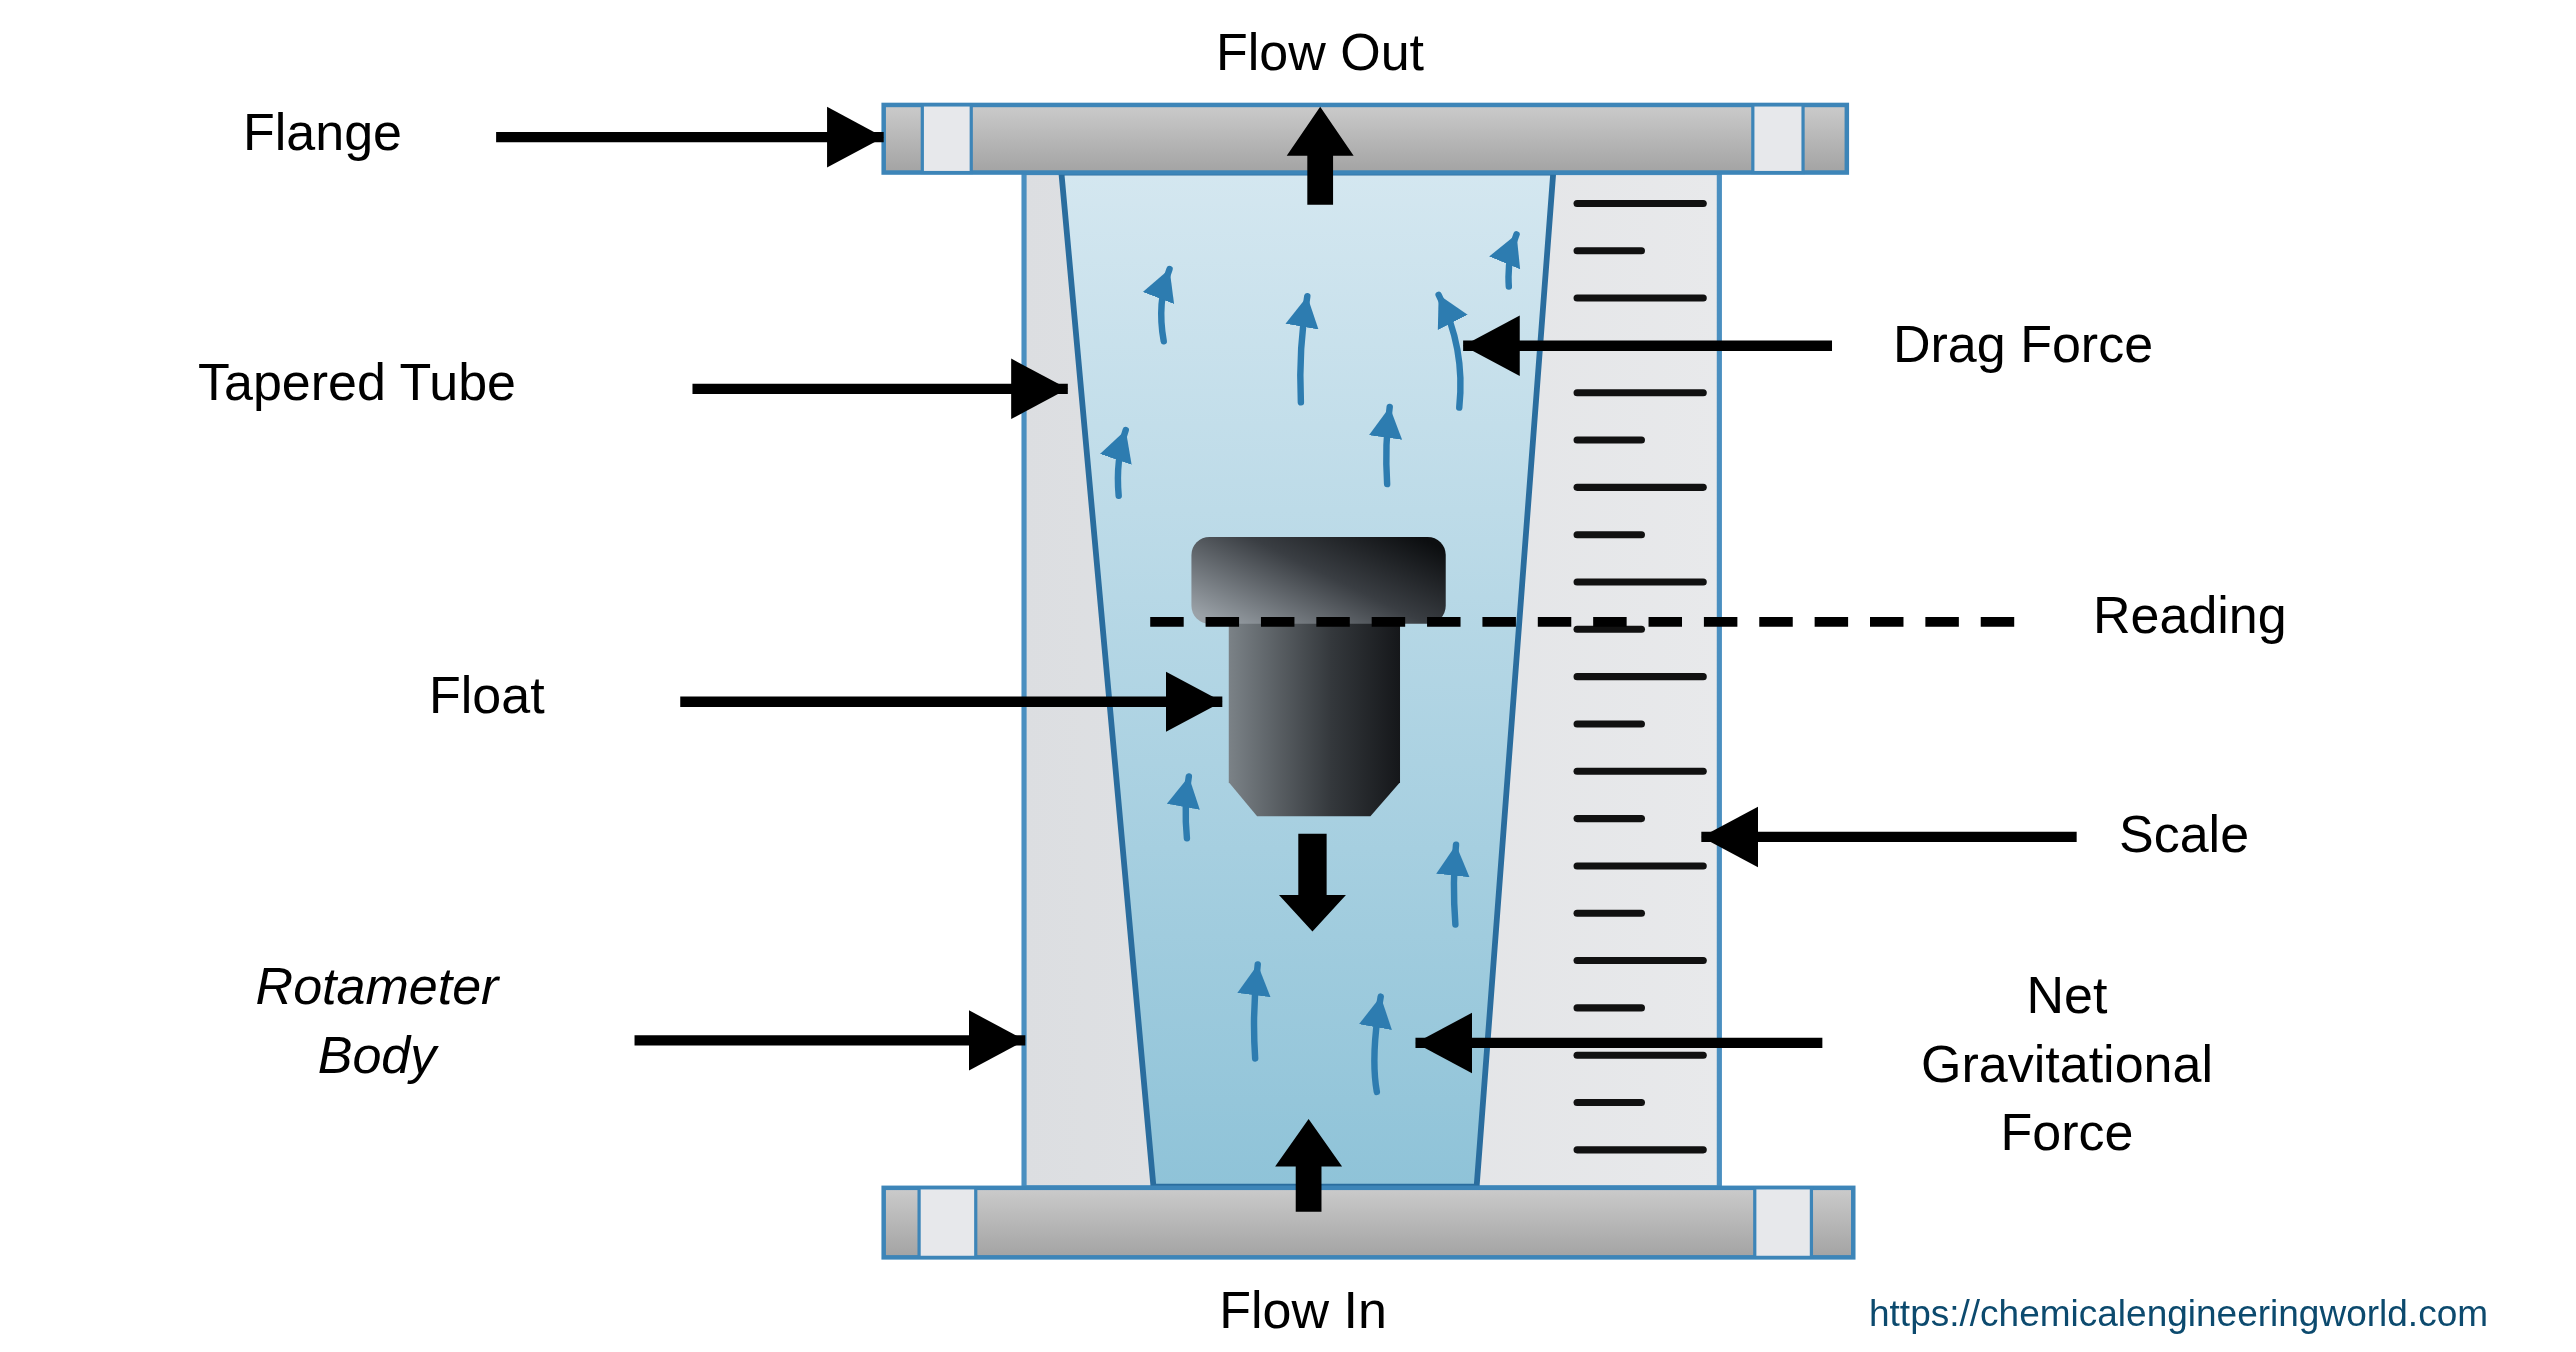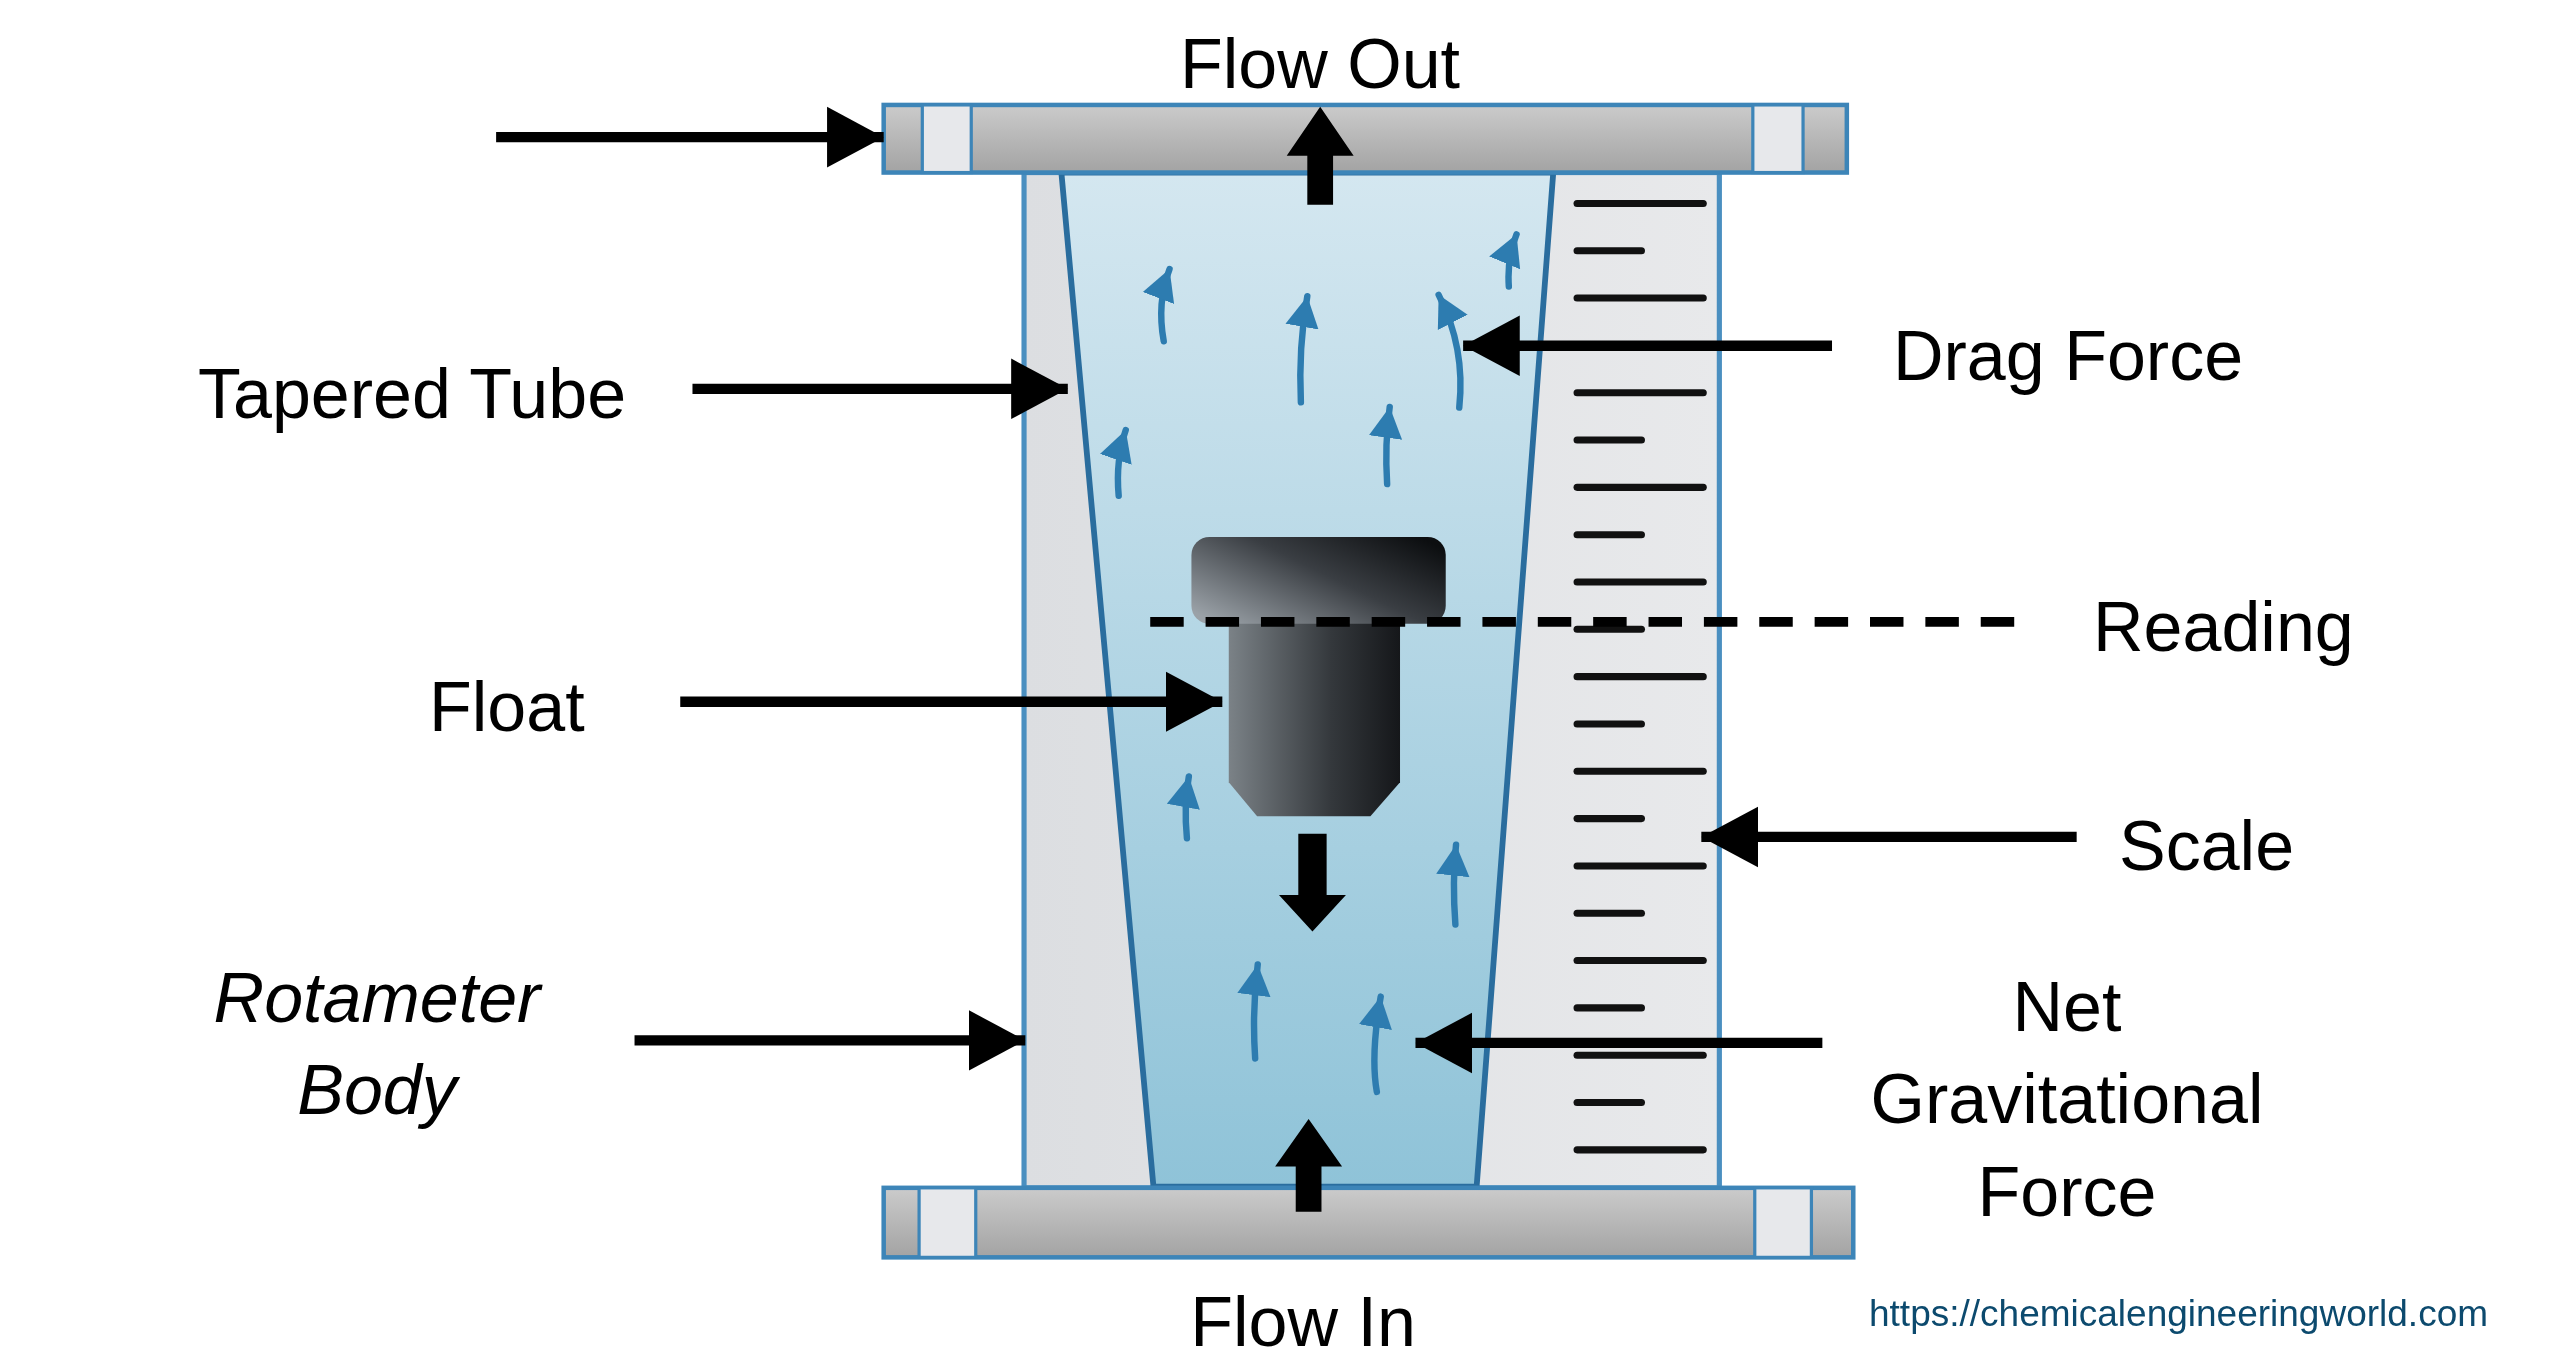--- a/index.html
+++ b/index.html
@@ -7,21 +7,21 @@
     position:relative;
     width:2576px;height:1352px;
     background:#ffffff;
     font-family:"Liberation Sans","DejaVu Sans",sans-serif;
     overflow:hidden;
   }
   #diagram-svg{position:absolute;left:0;top:0;z-index:1;}
   .lbl{
     position:absolute;z-index:3;
     color:var(--text,#000);
-    font-size:70px;line-height:1.32;
+    font-size:52px;line-height:1.32;
     white-space:pre-line;
   }
   .center{transform:translateX(-50%);text-align:center;}
   .watermark{
     position:absolute;z-index:4;
     color:var(--watermark,#a0a0a0);opacity:.85;
     font-size:55px;transform:translateX(-50%);
     letter-spacing:0.6px;white-space:nowrap;
   }
   .url{
@@ -142,20 +142,21 @@
       <line class="blk" marker-end="url(#mb)" x1="1075" y1="604" x2="1658" y2="604"></line>
       <line class="blk" marker-end="url(#mb)" x1="1056" y1="1090" x2="1898" y2="1090"></line>
       <line class="blk" marker-end="url(#mb)" x1="985" y1="1616" x2="1592" y2="1616"></line>
       <line class="blk" marker-end="url(#mb)" x1="2845" y1="537" x2="2272" y2="537"></line>
       <line class="blk" marker-end="url(#mb)" x1="3225" y1="1300" x2="2642" y2="1300"></line>
       <line class="blk" marker-end="url(#mb)" x1="2830" y1="1620" x2="2198" y2="1620"></line>
     </g>
   </svg>
 
   <div class="lbl center" style="left:1320px;top:18px;">Flow Out</div>
+  <div class="lbl" style="left:243px;top:98px;">Flange</div>
   <div class="lbl" style="left:198px;top:348px;">Tapered Tube</div>
   <div class="lbl" style="left:412px;top:661px;margin-left:17px;">Float</div>
   <div class="lbl center" style="left:377px;top:952px;font-style:italic;">Rotameter
 Body</div>
   <div class="lbl" style="left:1874px;top:310px;margin-left:19px;">Drag Force</div>
   <div class="lbl" style="left:2093px;top:581px;">Reading</div>
   <div class="lbl" style="left:2119px;top:800px;">Scale</div>
   <div class="lbl center" style="left:2067px;top:961px;">Net
 Gravitational
 Force</div>

